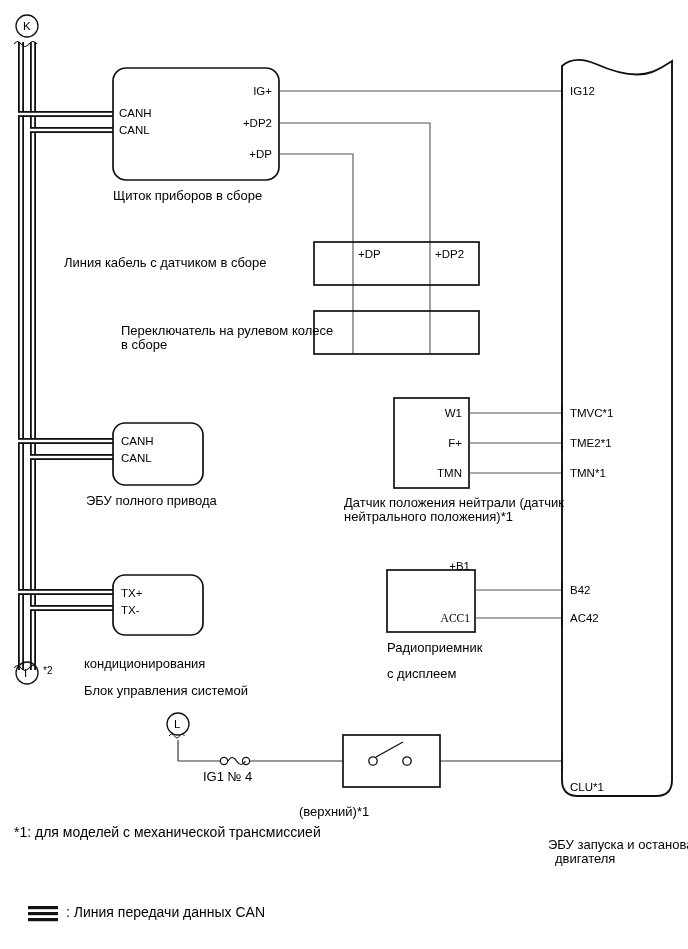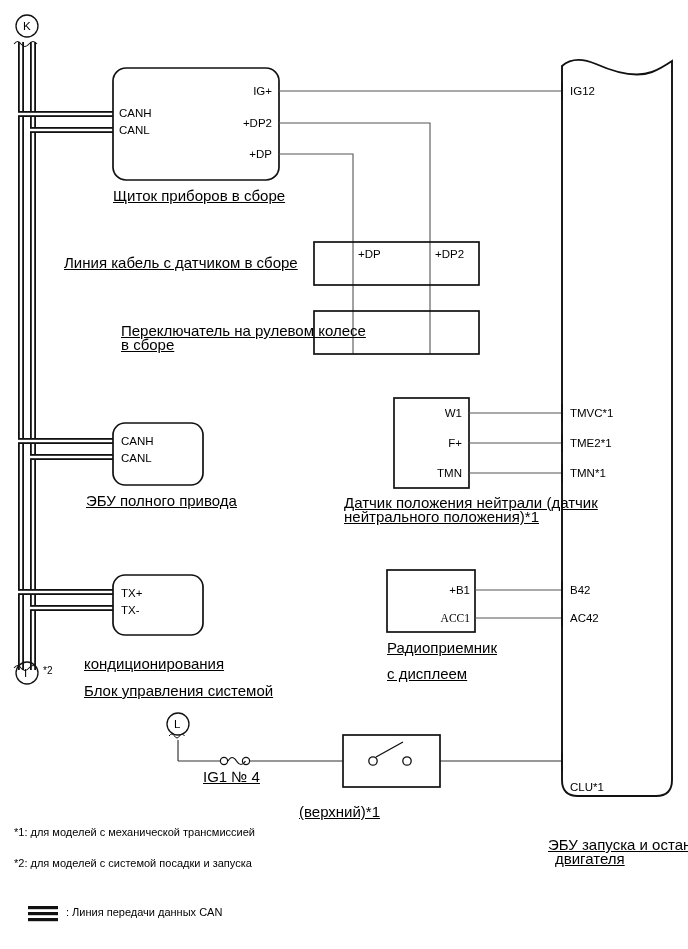--- a/index.html
+++ b/index.html
@@ -28,25 +28,24 @@
     font-family: "Liberation Sans", sans-serif;
     font-size: 11px;
     color: #000;
     line-height: 14px;
     white-space: pre;
   }
   .lbl-pin {
     font-size: 11.5px;
   }
   .lbl-cap {
-    font-size: 15px;
-    text-decoration: underline;
+    font-size: 13px;
   }
   .lbl-note {
-    font-size: 11px;
+    font-size: 14px;
   }
   .lbl-sm {
     font-size: 10px;
   }
   .r { text-align: right; }
 </style>
 </head>
 <body>
 
 <div id="page">
@@ -212,38 +211,37 @@
   <div class="lbl lbl-pin" style="left:121px; top:603px;">TX-</div>
   <div class="lbl lbl-cap" style="left:84px; top:643px;margin-top:41px;">Блок управления системой</div>
   <div class="lbl lbl-cap" style="left:84px; top:657px;">кондиционирования</div>
 
   <div class="lbl lbl-pin r" style="left:398px; top:406px; width:64px;">W1</div>
   <div class="lbl lbl-pin r" style="left:398px; top:436px; width:64px;">F+</div>
   <div class="lbl lbl-pin r" style="left:398px; top:466px; width:64px;">TMN</div>
   <div class="lbl lbl-cap" style="left:344px; top:496px;">Датчик положения нейтрали (датчик</div>
   <div class="lbl lbl-cap" style="left:344px; top:510px;">нейтрального положения)*1</div>
 
-  <div class="lbl lbl-pin r" style="left:395px; top:583px; width:75px;">+B1</div>
+  <div class="lbl lbl-pin r" style="left:395px; top:559px; width:75px;">+B1</div>
   <div class="lbl lbl-pin r" style="left:395px; top:611px; width:75px;font-family:Liberation Serif, serif;">ACC1</div>
   <div class="lbl lbl-cap" style="left:387px; top:641px;">Радиоприемник</div>
   <div class="lbl lbl-cap" style="left:387px; top:655px;margin-top:12px;">с дисплеем</div>
 
   <div class="lbl lbl-cap" style="left:203px; top:770px;">IG1 № 4</div>
 
   <div class="lbl lbl-cap" style="left:299px; top:805px;">(верхний)*1</div>
 
   <div class="lbl lbl-pin" style="left:570px; top:84px;">IG12</div>
   <div class="lbl lbl-pin" style="left:570px; top:406px;">TMVC*1</div>
   <div class="lbl lbl-pin" style="left:570px; top:436px;">TME2*1</div>
   <div class="lbl lbl-pin" style="left:570px; top:466px;">TMN*1</div>
   <div class="lbl lbl-pin" style="left:570px; top:583px;">B42</div>
   <div class="lbl lbl-pin" style="left:570px; top:611px;">AC42</div>
   <div class="lbl lbl-pin" style="left:570px; top:780px;">CLU*1</div>
 
   <div class="lbl lbl-cap" style="left:548px; top:838px;">ЭБУ запуска и останова</div>
   <div class="lbl lbl-cap" style="left:555px; top:852px;">двигателя</div>
 
   <div class="lbl lbl-note" style="left:14px; top:825px;">*1: для моделей с механической трансмиссией</div>
-  <div class="lbl lbl-note" style="left:14px; top:856px;">*2: для моделей с системой посадки и запуска</div>
 
   <div class="lbl lbl-note" style="left:66px; top:905px;">: Линия передачи данных CAN</div>
 
 </div>
 
 </body></html>

